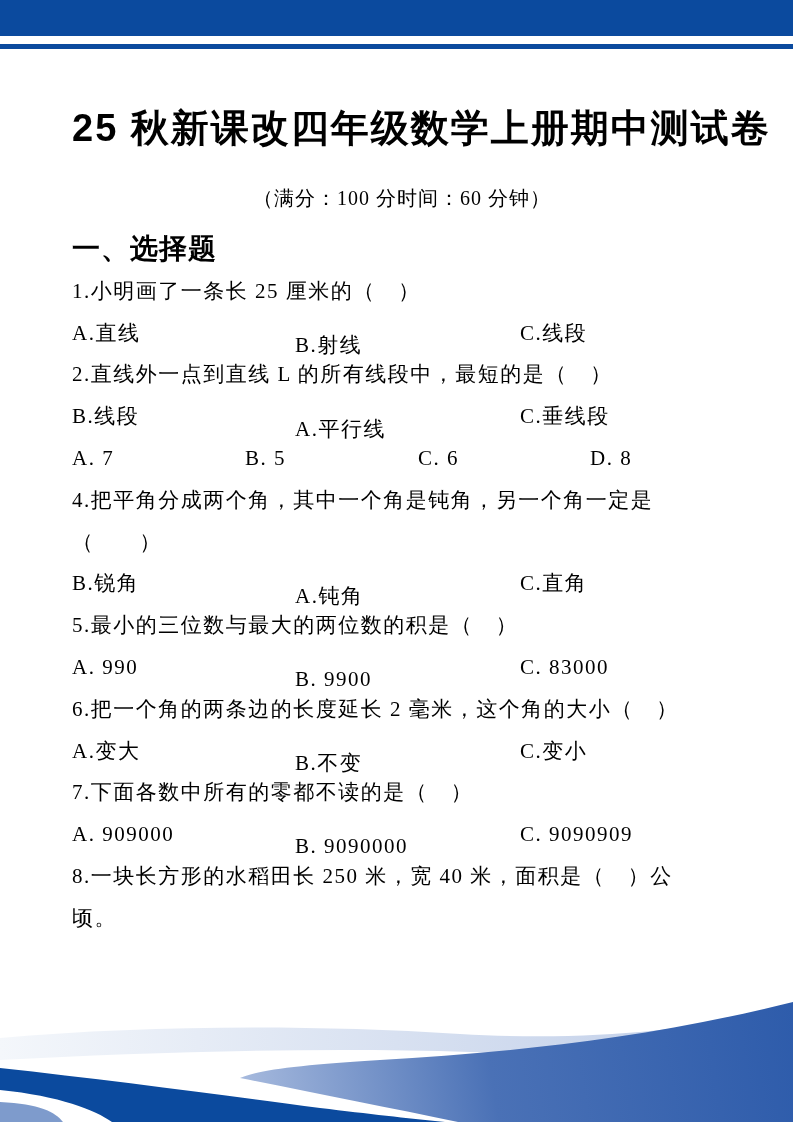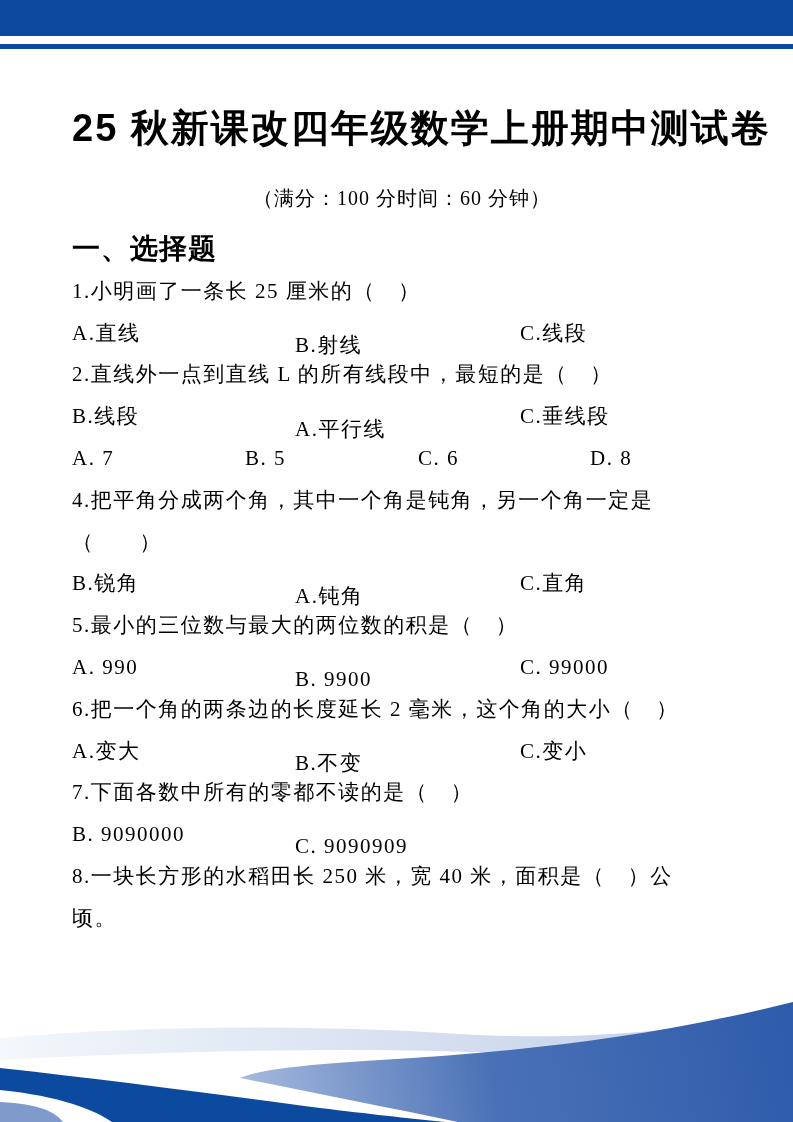--- a/index.html
+++ b/index.html
@@ -89,25 +89,25 @@
   <div class="questions">
       <div class="line qline">1.小明画了一条长 25 厘米的（　）</div>
       <div class="line options cols3"><div class="opt">A.直线</div><div class="opt">B.射线</div><div class="opt">C.线段</div></div>
       <div class="line qline">2.直线外一点到直线 L 的所有线段中，最短的是（　）</div>
       <div class="line options cols3"><div class="opt">B.线段</div><div class="opt">A.平行线</div><div class="opt">C.垂线段</div></div>
       <div class="line options cols4"><div class="opt">A. 7</div><div class="opt">B. 5</div><div class="opt">C. 6</div><div class="opt">D. 8</div></div>
       <div class="line qline">4.把平角分成两个角，其中一个角是钝角，另一个角一定是</div>
       <div class="line qline">（　　）</div>
       <div class="line options cols3"><div class="opt">B.锐角</div><div class="opt">A.钝角</div><div class="opt">C.直角</div></div>
       <div class="line qline">5.最小的三位数与最大的两位数的积是（　）</div>
-      <div class="line options cols3"><div class="opt">A. 990</div><div class="opt">B. 9900</div><div class="opt">C. 99000</div></div>
+      <div class="line options cols3"><div class="opt">A. 990</div><div class="opt">B. 9900</div><div class="opt">C. 83000</div></div>
       <div class="line qline">6.把一个角的两条边的长度延长 2 毫米，这个角的大小（　）</div>
       <div class="line options cols3"><div class="opt">A.变大</div><div class="opt">B.不变</div><div class="opt">C.变小</div></div>
       <div class="line qline">7.下面各数中所有的零都不读的是（　）</div>
-      <div class="line options cols3"><div class="opt">B. 9090000</div><div class="opt">C. 9090909</div></div>
+      <div class="line options cols3"><div class="opt">A. 909000</div><div class="opt">B. 9090000</div><div class="opt">C. 9090909</div></div>
       <div class="line qline">8.一块长方形的水稻田长 250 米，宽 40 米，面积是（　）公</div>
       <div class="line qline">顷。</div>
     </div>
 </div>
 
 <svg class="footer-art" viewBox="0 0 793 132" preserveAspectRatio="none" xmlns="http://www.w3.org/2000/svg">
   <defs>
     <linearGradient id="gLight" gradientUnits="userSpaceOnUse" x1="0" y1="60" x2="793" y2="30">
       <stop offset="0" stop-color="#f4f7fb"></stop>
       <stop offset="1" stop-color="#bccbe7"></stop>

